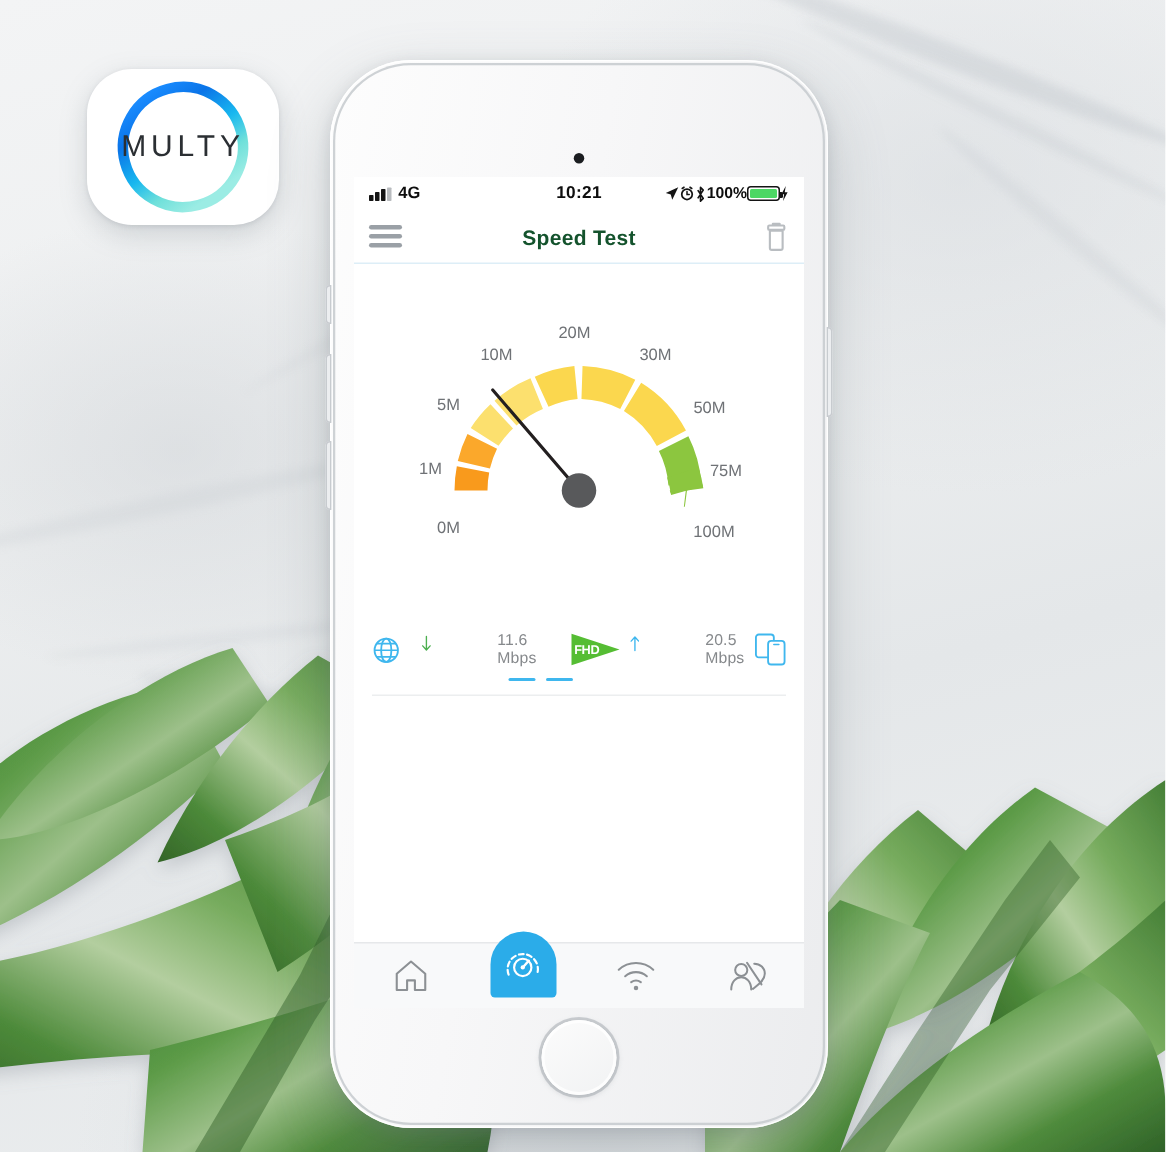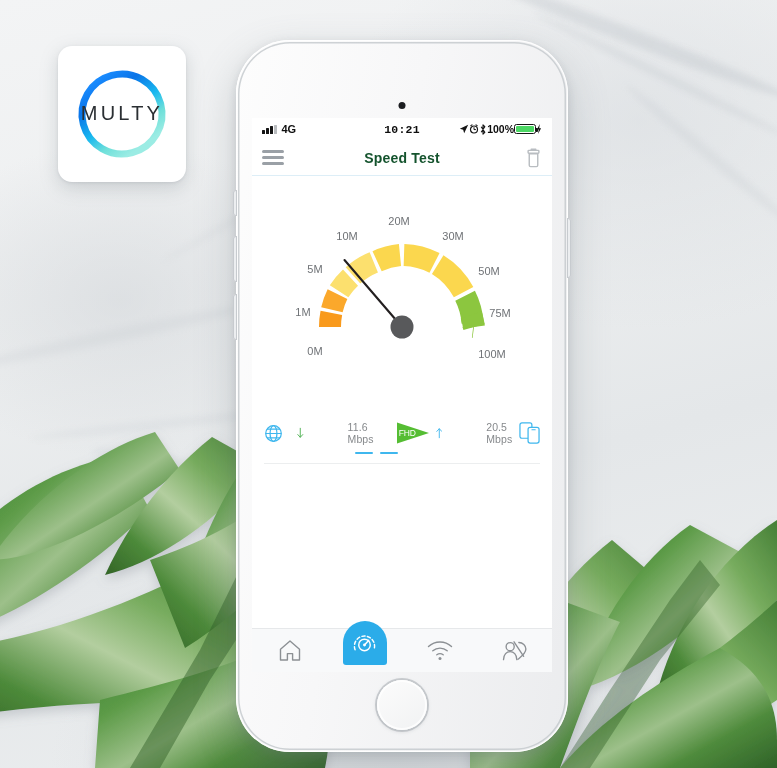--- a/index.html
+++ b/index.html
@@ -29,30 +29,30 @@
   .marble-vein.v5 { left: 30px;  top: 420px; width: 260px; height: 9px;  transform: rotate(-6deg); opacity:.45;}
   .marble-vein.v6 { left: 90px;  top: 460px; width: 200px; height: 22px; transform: rotate(12deg); opacity:.4;}
   .marble-vein.v7 { left: 150px; top: 210px; width: 190px; height: 8px;  transform: rotate(-30deg); opacity:.35;}
 
   
   .leaves { position: absolute; inset: 0; pointer-events: none; }
 
   
   .app-icon {
     position: absolute; left: 58px; top: 46px;
-    width: 128px; height: 136px; border-radius: 14px;
+    width: 128px; height: 104px; border-radius: 30px;
     background: #ffffff;
     box-shadow: 0 6px 18px rgba(120,128,136,.28), 0 1px 3px rgba(120,128,136,.18);
     display: flex; align-items: center; justify-content: center;
   }
   .app-icon svg { display:block; }
 
   
   .phone {
-    position: absolute; left: 236px; top: 40px;
+    position: absolute; left: 220px; top: 40px;
     width: 332px; height: 712px;
     border-radius: 54px;
     background: linear-gradient(100deg,#fdfdfd 0%,#f7f7f8 42%,#ebecee 100%);
     box-shadow:
       0 16px 40px rgba(110,118,126,.30),
       0 3px 10px rgba(110,118,126,.22),
       inset 0 0 0 1px rgba(255,255,255,.9);
   }
   .phone-edge {
     position:absolute; inset:2px; border-radius:52px;
@@ -88,21 +88,21 @@
     position:absolute; left:16px; top:78px;
     width:300px; height:554px; overflow:hidden;
     background:#ffffff;
   }
   
   .statusbar {
     height:22px; display:flex; align-items:center;
     padding:0 10px; font-size:11px; color:#0e0e0e; font-weight:700;
   }
   .sb-left { display:flex; align-items:center; gap:5px; flex:1; }
-  .sb-center { font-size:11.5px; font-weight:700; letter-spacing:.2px;font-family:Liberation Mono, monospace; }
+  .sb-center { font-size:11.5px; font-weight:700; letter-spacing:.2px; }
   .sb-right { display:flex; align-items:center; gap:0; flex:1; justify-content:flex-end; }
   .sb-right .pct { font-size:10.5px; font-weight:600; }
   .bars { display:flex; align-items:flex-end; gap:1.5px; height:9px; }
   .bars i { width:2.5px; background:#141414; border-radius:.5px; display:block; }
   .bars i:nth-child(1){height:3.5px;} .bars i:nth-child(2){height:5.5px;}
   .bars i:nth-child(3){height:7.5px;} .bars i:nth-child(4){height:9px; background:#b9bcbf;}
   .battery { width:22px; height:10px; border:1.2px solid #141414; border-radius:2.5px;
              padding:1px; position:relative; }
   .battery::after{content:""; position:absolute; right:-3px; top:3px; width:1.8px; height:4px;
              background:#141414; border-radius:0 1px 1px 0;}
@@ -123,27 +123,27 @@
 
   
   .date-bar {
     margin:12px 0 0 4px; height:23px; background:#2aaceb;
     border-radius:12px 0 0 12px; display:flex; align-items:center;
     padding-left:14px; color:#fff; font-size:11.5px; font-weight:600; letter-spacing:.2px;
   }
   .result-row {
     display:flex; align-items:center; padding:12px 12px 0 12px; gap:0;
   }
-  .res-cell { display:flex; align-items:center;gap:40px; }
+  .res-cell { display:flex; align-items:flex-start;gap:40px; }
   .res-val { font-size:10.5px; color:#86898c; margin-left:4px; letter-spacing:.1px; }
   .fhd {
     position:relative; width:34px; height:26px; display:flex; align-items:center;
     justify-content:flex-start; padding-left:3px;
   }
-  .fhd-text { font-size:8.5px; font-weight:400; color:#fff; position:relative; z-index:2; letter-spacing:-.2px;}
+  .fhd-text { font-size:8.5px; font-weight:700; color:#fff; position:relative; z-index:2; letter-spacing:-.2px;}
   .spacer { flex:1; }
   .dashes { display:flex; gap:7px; justify-content:center; margin:6px 0 0 0; padding-right:52px; }
   .dashes i { display:block; width:18px; height:2.2px; background:#3fb7ee; border-radius:2px; }
   .divider { height:1px; background:#eceeef; margin:9px 12px 0 12px; }
 
   
   .tabbar {
     position:absolute; left:0; bottom:0; width:100%; height:44px;
     background:#f8f9fa; border-top:1px solid #e6e8ea;
     display:flex; align-items:center;

